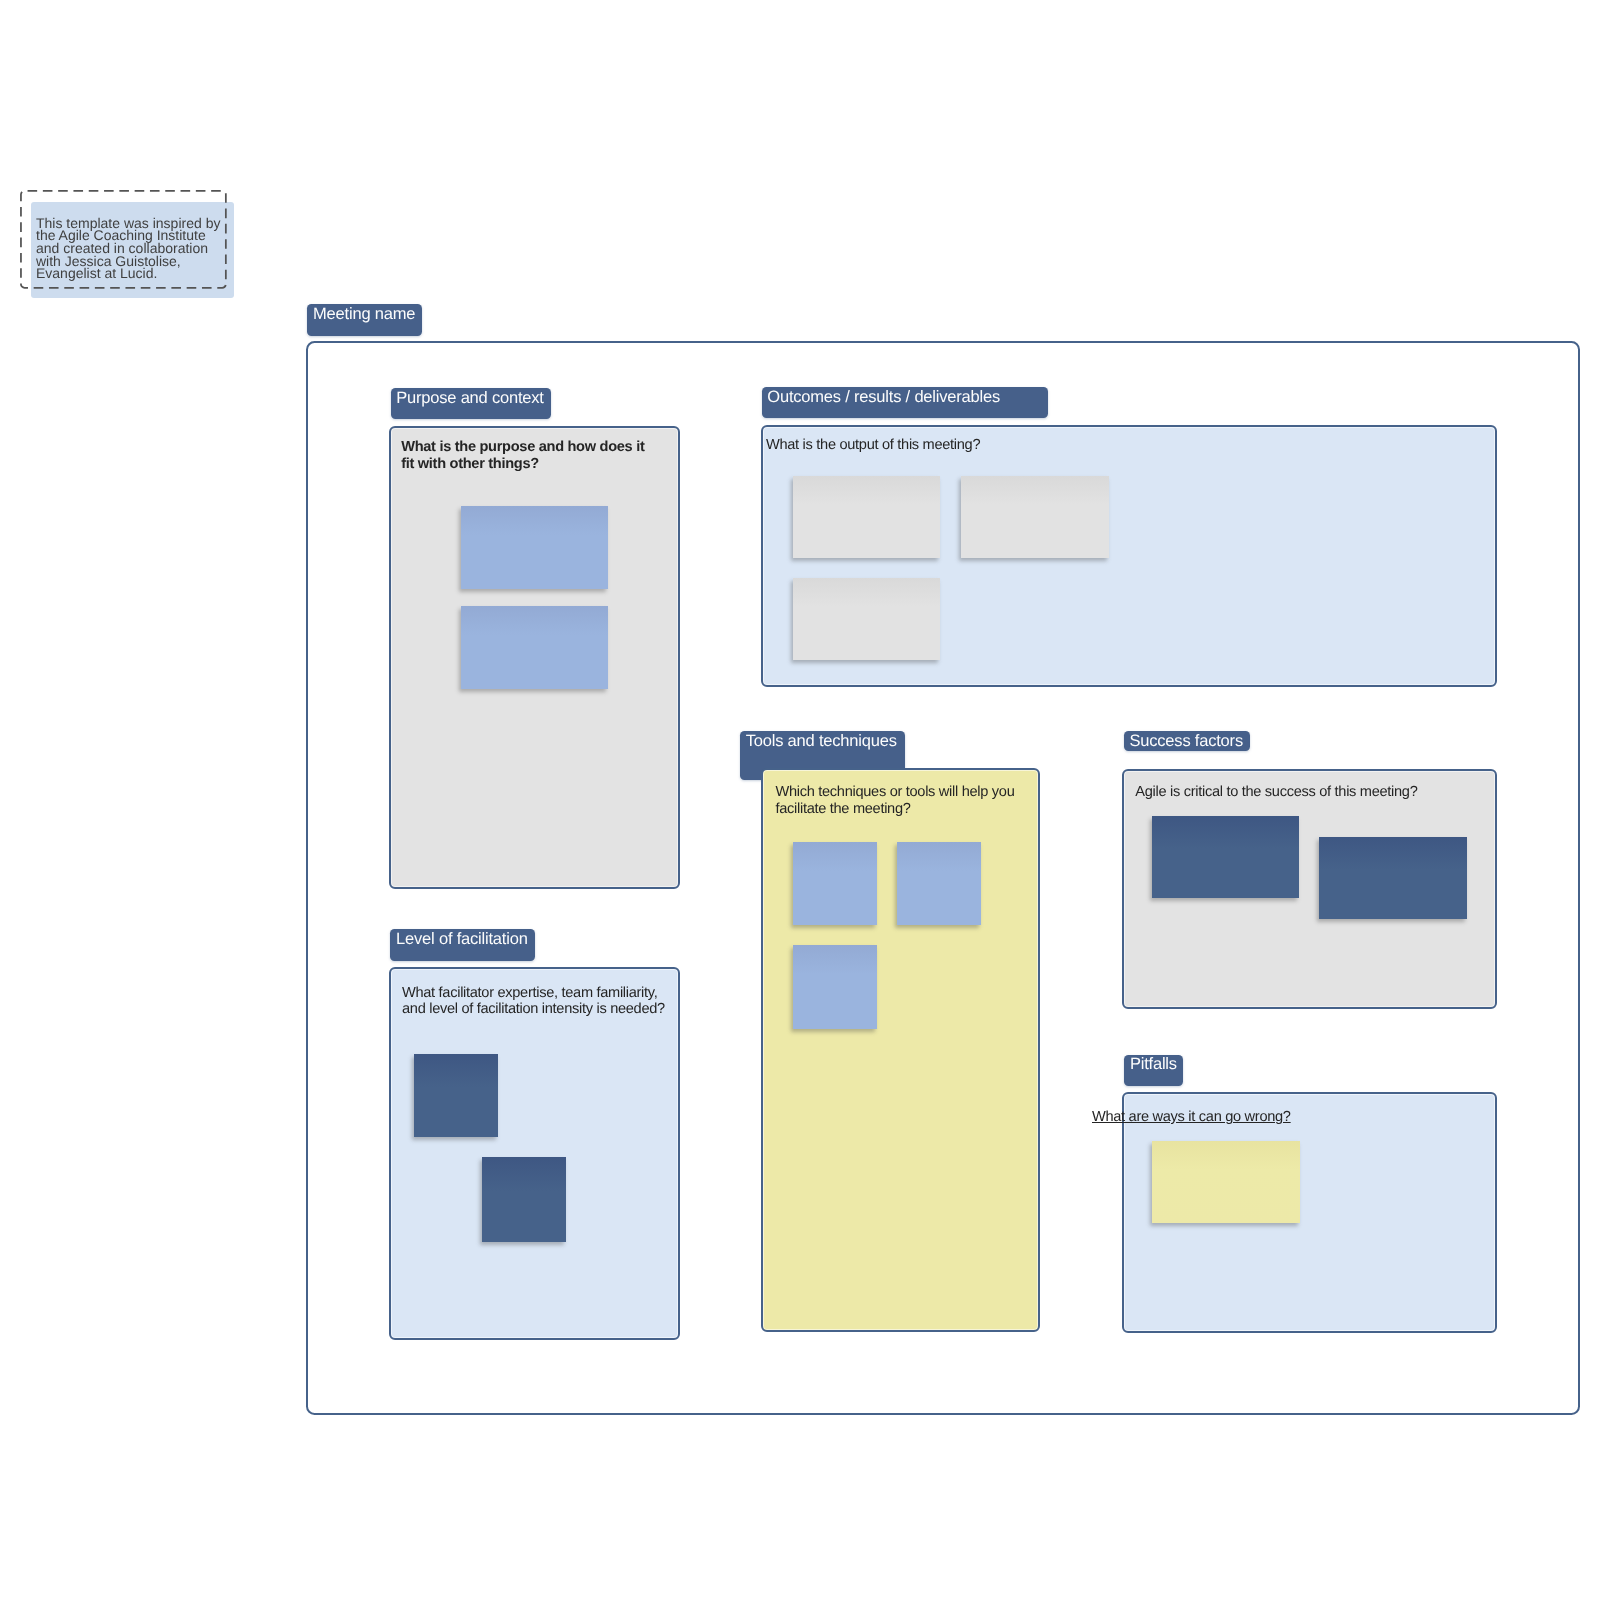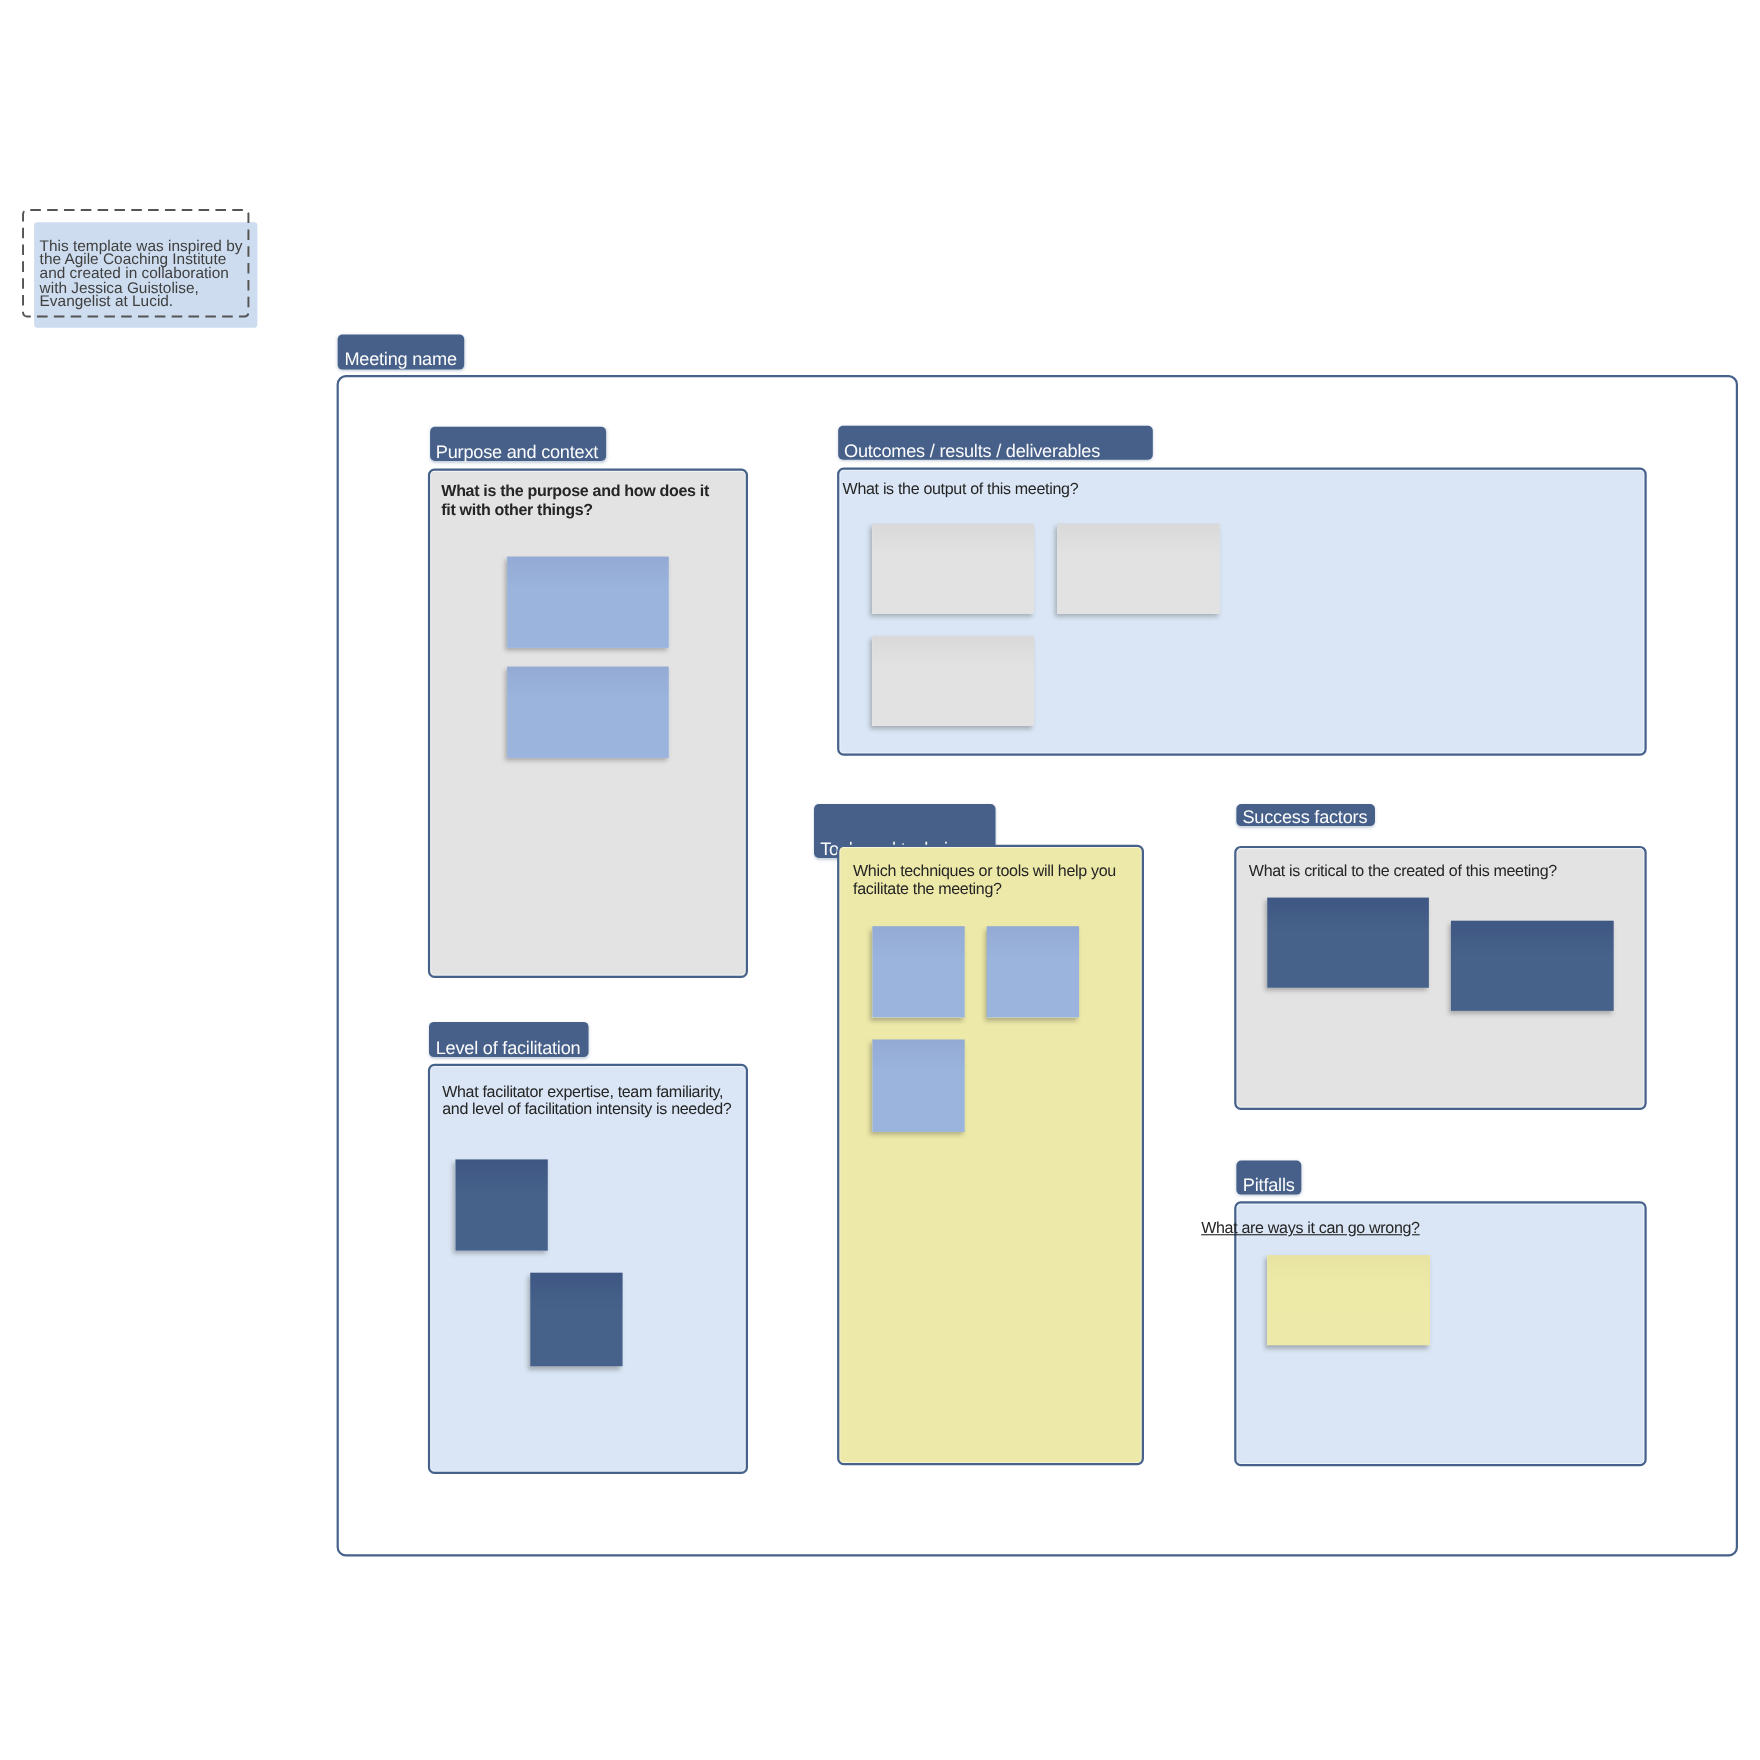--- a/index.html
+++ b/index.html
@@ -10,21 +10,21 @@
 
   
   .note-frame{position:absolute;left:20px;top:190px;width:207px;height:99px;overflow:visible;}
   .note-card{position:absolute;left:31px;top:202px;width:203px;height:95.5px;
     background:#cddcee;border-radius:3px;box-sizing:border-box;}
   .note-text{position:absolute;left:36.0px;top:216.6px;width:190px;
     font-size:14px;line-height:12.65px;color:#3f3f3f;}
 
   
   .lbl{position:absolute;background:#46608a;color:#fcfcfc;border-radius:4.5px;
-    display:flex;align-items:flex-end;box-sizing:border-box;padding-left:5.7px;padding-top:1.4px;
+    display:flex;align-items:flex-start;box-sizing:border-box;padding-left:5.7px;padding-top:1.4px;
     font-size:16.5px;letter-spacing:-0.2px;line-height:1;white-space:nowrap;
     box-shadow:0 1px 2.5px rgba(70,98,138,.30);}
   .panel{position:absolute;border:2px solid #46628a;border-radius:6px;box-sizing:border-box;
     box-shadow:inset 0 0 0 1px rgba(255,255,255,.55);}
   .q{position:absolute;font-size:14.6px;letter-spacing:-0.3px;line-height:16.6px;color:#252525;}
 
   .sticky{position:absolute;box-shadow:-2px 3px 4px rgba(70,70,70,.35);}
   .st-blue  {background:linear-gradient(#93aad4,#9ab4de 35%,#9ab4de);}
   .st-dark  {background:linear-gradient(#3e5783,#46628a 40%,#46628a);}
   .st-gray  {background:linear-gradient(#d9d9d9,#e2e2e2 35%,#e2e2e2);}
@@ -81,21 +81,21 @@
   <div class="panel" id="pnl-tools"></div>
   <div class="q" id="q-tools">Which techniques or tools will help you facilitate the meeting?</div>
   <div class="sticky st-blue" id="tn1"></div>
   <div class="sticky st-blue" id="tn2"></div>
   <div class="sticky st-blue" id="tn3"></div>
 
   <div class="lbl" id="lbl-success">
     <span>Success factors</span>
   </div>
   <div class="panel" id="pnl-success"></div>
-  <div class="q" id="q-success">What is critical to the created of this meeting?</div>
+  <div class="q" id="q-success">Agile is critical to the success of this meeting?</div>
   <div class="sticky st-dark" id="sn1"></div>
   <div class="sticky st-dark" id="sn2"></div>
 
   <div class="lbl" id="lbl-pitfalls">
     <span>Pitfalls</span>
   </div>
   <div class="panel" id="pnl-pitfalls"></div>
   <div class="q" id="q-pitfalls">What are ways it can go wrong?</div>
   <div class="sticky st-yellow" id="pfn1"></div>
 

